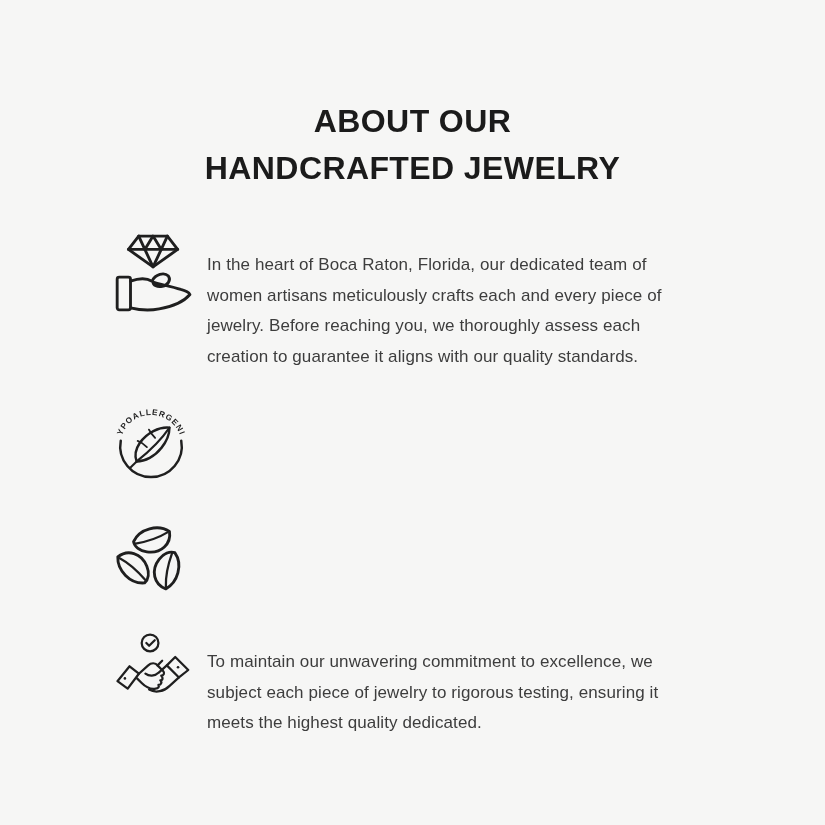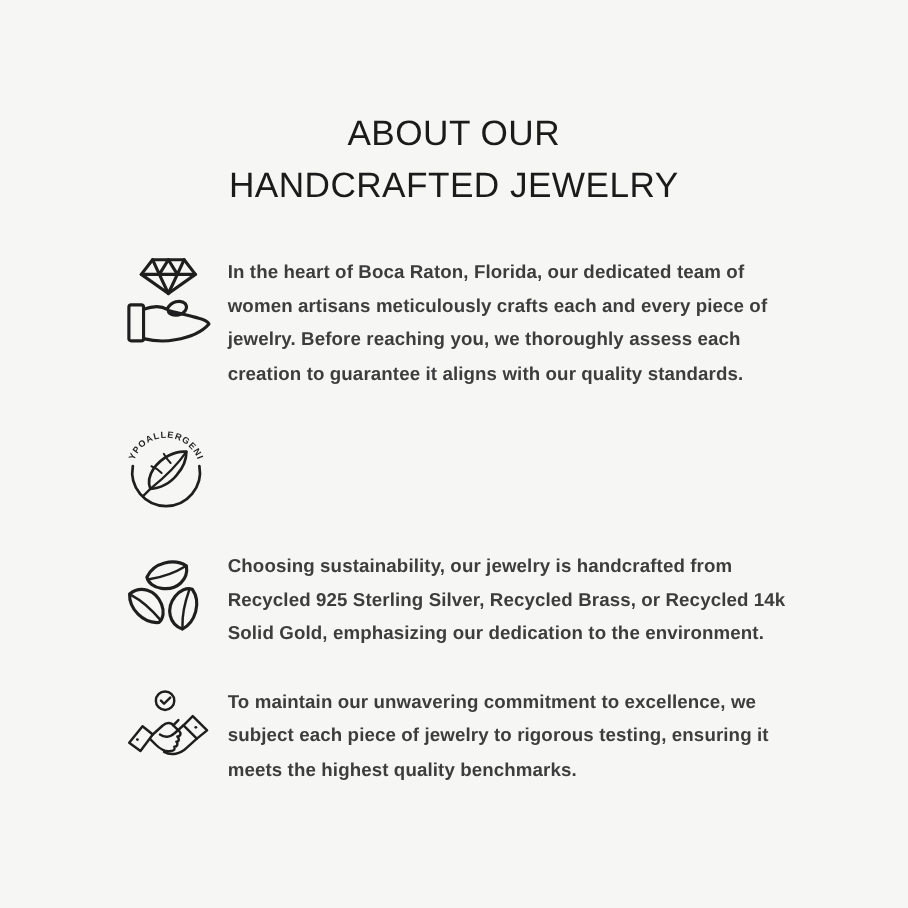--- a/index.html
+++ b/index.html
@@ -10,21 +10,21 @@
     font-family: "Liberation Sans", sans-serif;
     overflow: hidden;
   }
   .page { width: 825px; height: 825px; position: relative; }
 
   .title {
     margin: 98px 0 0 0;
     text-align: center;
     font-size: 32px;
     line-height: 47px;
-    font-weight: 400;
+    font-weight: 700;
     letter-spacing: 0.4px;
     color: #1b1b1b;
     white-space: pre-line;
   }
 
   .sections { margin: 40px 0 0 110px; }
 
   .feature-row {
     display: flex;
     align-items: flex-start;
@@ -46,24 +46,24 @@
   .seal-text {
     font-family: "Liberation Sans", sans-serif;
     font-size: 8px;
     font-weight: 700;
     letter-spacing: 0.9px;
     fill: #1f1f1f;
   }
 
   .feature-text {
     width: 520px;
-    margin: 1px 0 0 0;
+    margin: 18px 0 0 0;
     font-size: 17px;
     line-height: 30.5px;
-    font-weight: 700;
+    font-weight: 400;
     letter-spacing: 0.1px;
     color: #3d3d3d;
     white-space: pre-line;
   }
 </style>
 </head>
 <body>
 
 <div class="page">
 
@@ -124,23 +124,20 @@
               <path d="M23,25 C29,12 47,8 58,15 C60,27 50,37 36,35 C29,34 24,30 23,25 Z"></path>
               <path d="M25,27 C36,25 48,21 56,16" stroke-width="2.2"></path>
             </g>
             <g transform="rotate(240 40 42)">
               <path d="M23,25 C29,12 47,8 58,15 C60,27 50,37 36,35 C29,34 24,30 23,25 Z"></path>
               <path d="M25,27 C36,25 48,21 56,16" stroke-width="2.2"></path>
             </g>
           </g>
         </svg>
       </span>
-      <p class="feature-text">Choosing sustainability, our jewelry is handcrafted from
-Recycled 925 Sterling Silver, Recycled Brass, or Recycled 14k
-Solid Gold, emphasizing our dedication to the environment.</p>
     </div>
 
     <div class="feature-row">
       <span class="icon-box">
         <svg width="86" height="82" viewBox="0 0 88 84">
           <g class="ink" stroke-width="2.4">
             <circle cx="43" cy="13" r="9"></circle>
             <path d="M39,13 L42,16 L48,10"></path>
             <path d="M8,54 L21,38 L31,46 L19,62 Z"></path>
             <path d="M84,42 L70,28 L61,37 L74,50 Z"></path>
@@ -150,17 +147,17 @@
             <path d="M51,37 L56,32"></path>
           </g>
           <g class="ink-fill">
             <circle cx="16" cy="51" r="1.4"></circle>
             <circle cx="73" cy="39" r="1.4"></circle>
           </g>
         </svg>
       </span>
       <p class="feature-text">To maintain our unwavering commitment to excellence, we
 subject each piece of jewelry to rigorous testing, ensuring it
-meets the highest quality benchmarks.</p>
+meets the highest quality dedicated.</p>
     </div>
 
   </div>
 </div>
 
 </body></html>

